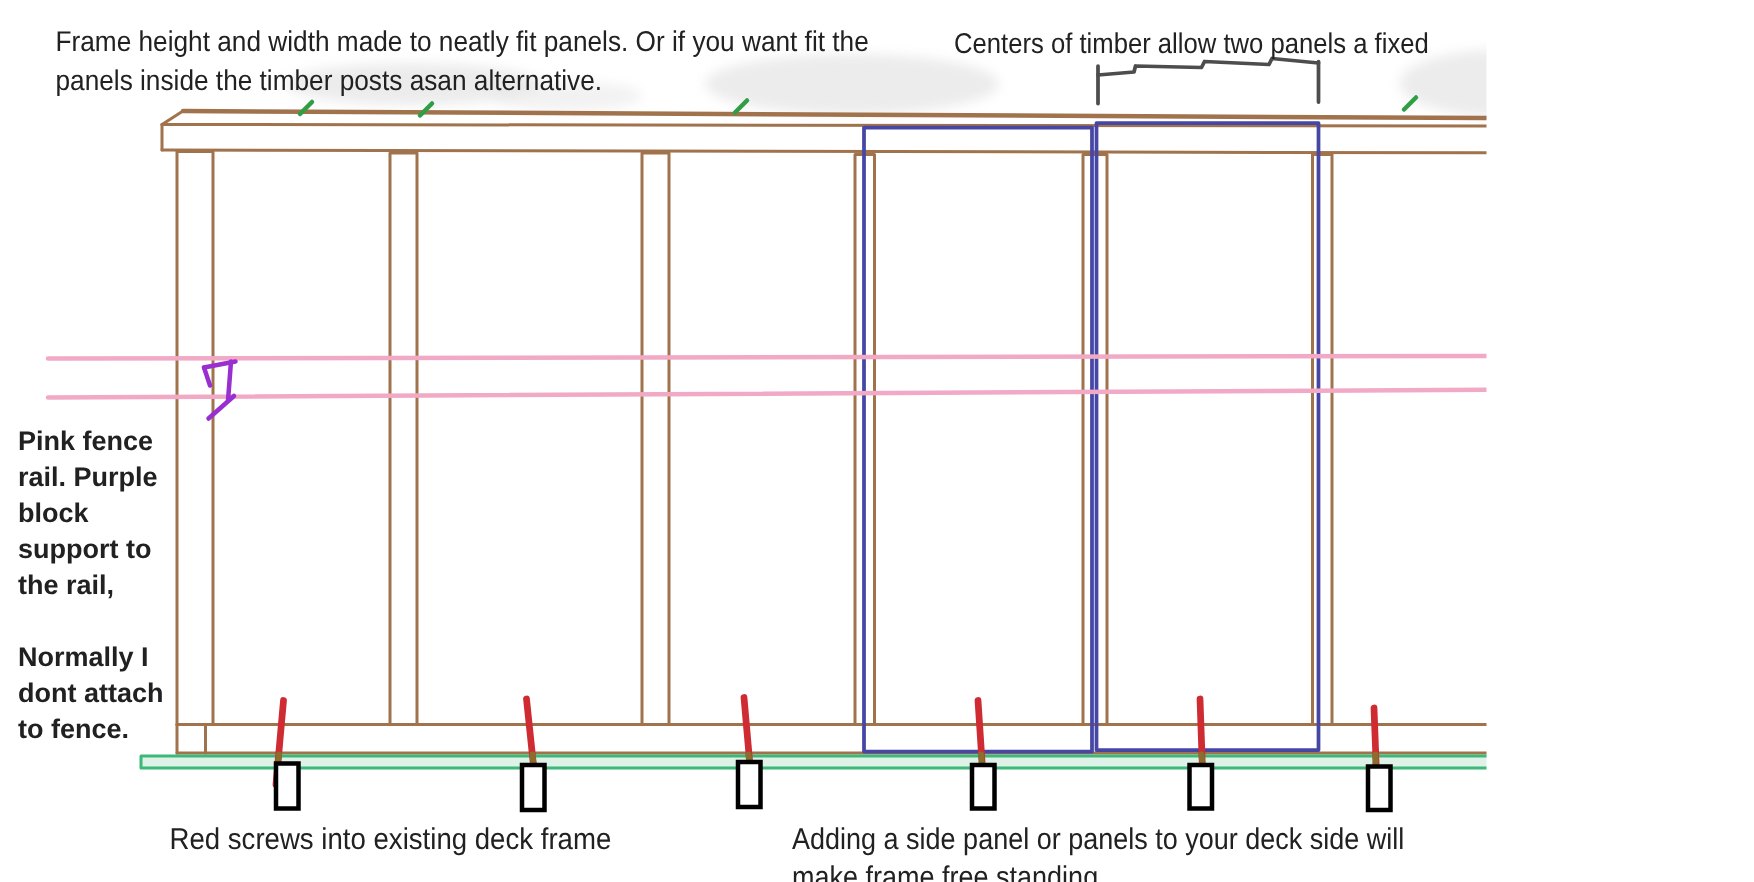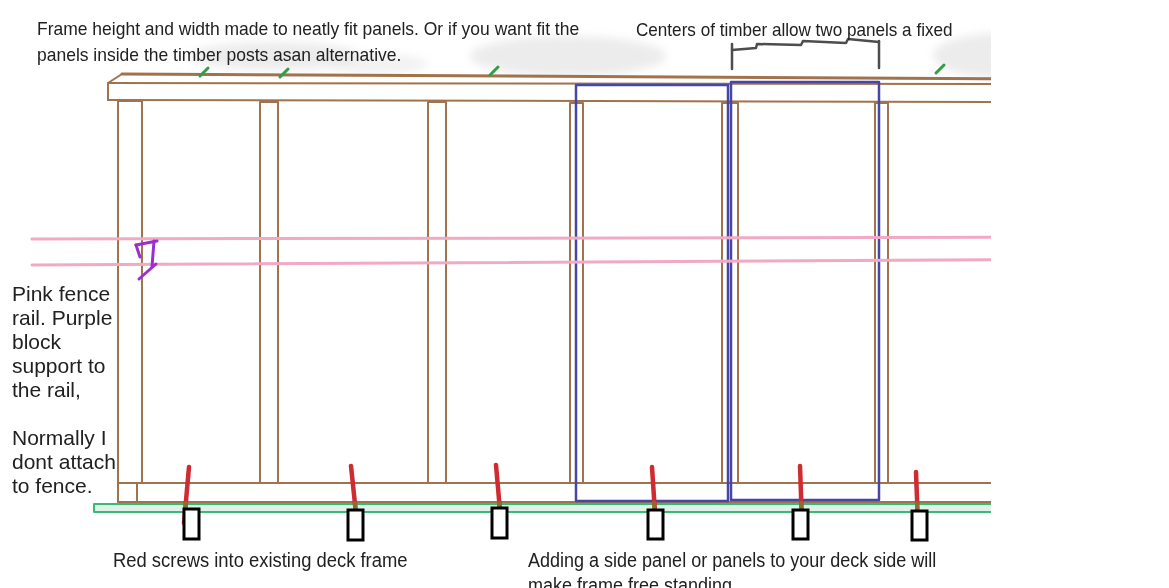--- a/index.html
+++ b/index.html
@@ -3,21 +3,21 @@
 <meta charset="utf-8">
 <style>
   html,body{margin:0;padding:0;background:#fff;}
   .stage{position:relative;width:991px;height:588px;background:#fff;overflow:hidden;
          font-family:"Liberation Sans",sans-serif;color:var(--c-text,#212121);}
   .stage svg{position:absolute;left:0;top:0;}
   .note{position:absolute;white-space:pre-line;font-size:19px;line-height:25px;
         transform-origin:0 0;color:var(--c-text,#212121);}
   .n-topleft{left:37px;top:16px;transform:scaleX(.92);line-height:26px;}
   .n-topright{left:636px;top:17px;transform:scaleX(.90);}
-  .n-left{left:12px;top:282px;font-size:21px;line-height:24px;}
+  .n-left{left:12px;top:282px;font-size:18px;line-height:24px;font-weight:bold;}
   .n-botleft{left:113px;top:548px;font-size:20px;transform:scaleX(.92);}
   .n-botright{left:528px;top:548px;font-size:20px;transform:scaleX(.90);}
   .cloud{position:absolute;border-radius:50%;filter:blur(4px);
          background:var(--c-scribble,#e2e2e2);}
   
   .st{fill:none;stroke-linecap:round;stroke-linejoin:round;}
   .frame{stroke:var(--c-frame);stroke-width:2px;}
   .frame-thick{stroke:var(--c-frame);stroke-width:3px;}
   .panel{stroke:var(--c-panel_outline);stroke-width:2.5px;}
   .rail{stroke:var(--c-fence_rail);stroke-width:3px;}

